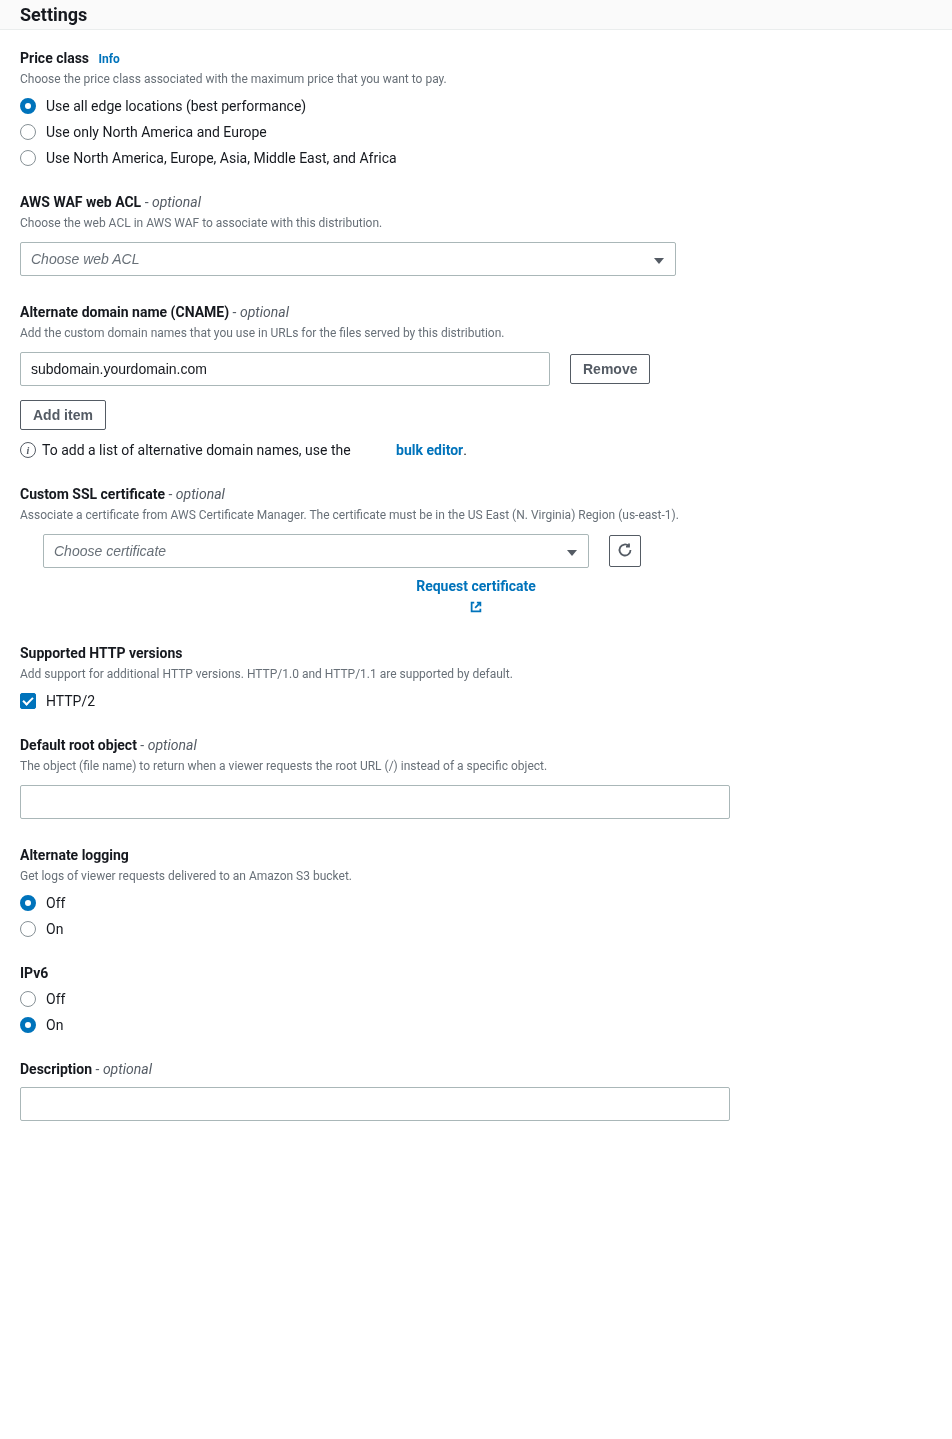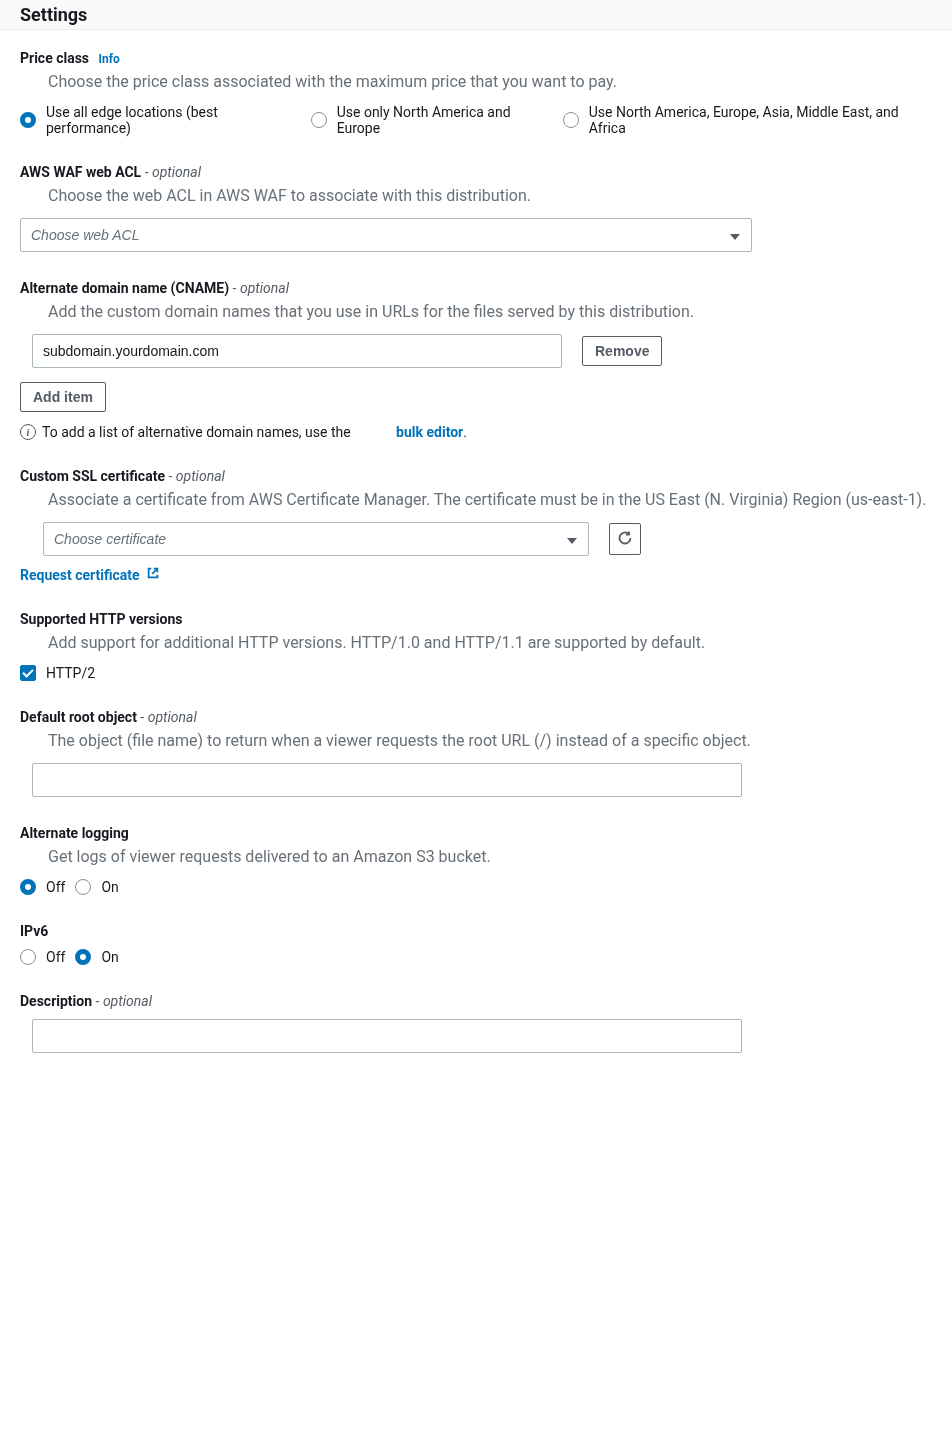--- a/index.html
+++ b/index.html
@@ -49,29 +49,28 @@
     }
     .info-link {
       color: #0073bb;
       font-size: 12px;
       font-weight: 700;
       margin-left: 6px;
       cursor: pointer;
       text-align: center;
     }
     .description {
-      font-size: 16px;
+      font-size: 12px;
       color: #687078;
       margin-bottom: 10px;
       line-height: 1.5;
-      margin-left: 28px;
     }
     .radio-group {
       display: flex;
-      flex-direction: row;
+      flex-direction: column;
       gap: 10px;
       margin-top: 6px;
     }
     .radio-item {
       display: flex;
       align-items: center;
       gap: 10px;
       cursor: pointer;
     }
     .radio-circle {
@@ -115,21 +114,21 @@
       content: "";
       width: 4px;
       height: 8px;
       border: solid white;
       border-width: 0 2px 2px 0;
       transform: rotate(45deg);
       margin-top: -2px;
     }
     .select-box {
       position: relative;
-      width: 732px;
+      width: 656px;
       max-width: 100%;
     }
     .select-input {
       width: 100%;
       padding: 8px 32px 8px 10px;
       border: 1px solid #aab7b8;
       border-radius: 2px;
       font-size: 14px;
       color: #687078;
       font-style: italic;
@@ -145,21 +144,20 @@
       pointer-events: none;
     }
     .text-input {
       width: 530px;
       max-width: 100%;
       padding: 8px 10px;
       border: 1px solid #aab7b8;
       border-radius: 2px;
       font-size: 14px;
       color: #16191f;
-      margin-left: 12px;
     }
     .text-input.wide {
       width: 710px;
     }
     .cname-row {
       display: flex;
       gap: 20px;
       align-items: center;
       margin-bottom: 14px;
     }
@@ -222,20 +220,21 @@
       cursor: pointer;
     }
     .request-cert-row {
       display: flex;
       align-items: center;
       gap: 6px;
       margin-top: 10px;
       color: #0073bb;
       font-weight: 700;
       cursor: pointer;
+      flex-direction: column;
     }
     .ext-icon svg {
       width: 14px;
       height: 14px;
     }
   </style>
 </head>
 <body>
 
 <div class="header">

